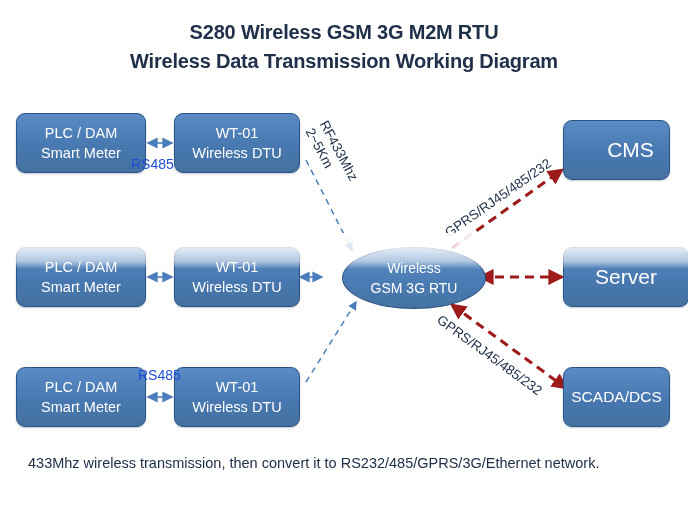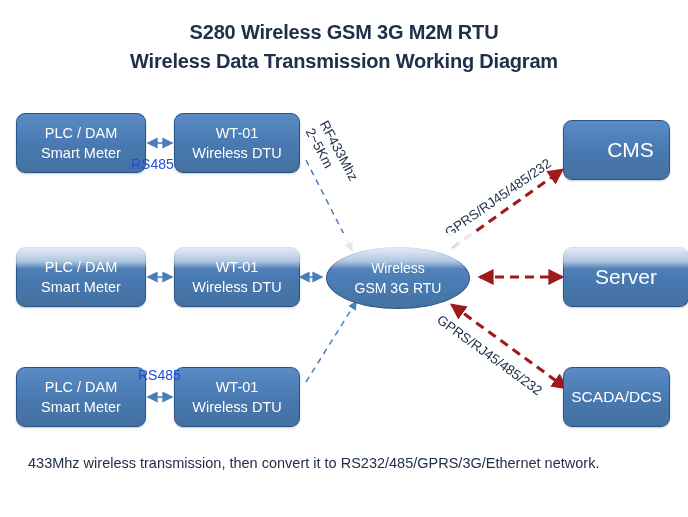--- a/index.html
+++ b/index.html
@@ -193,21 +193,21 @@
   <div class="node" style="left:174px; top:247px; width:126px; height:60px;">
     <span class="ln">WT-01</span>
     <span class="ln">Wireless  DTU</span>
   </div>
 
   <div class="node" style="left:174px; top:367px; width:126px; height:60px;">
     <span class="ln">WT-01</span>
     <span class="ln">Wireless  DTU</span>
   </div>
 
-  <div class="ellipse-node" style="left:326px; top:247px; width:144px; height:62px;">
+  <div class="ellipse-node" style="left:342px; top:247px; width:144px; height:62px;">
     <span class="ln">Wireless</span>
     <span class="ln">GSM 3G RTU</span>
   </div>
 
   <div class="node big" style="left:563px; top:120px; width:107px; height:60px;padding-left:28px;">
     <span class="ln">CMS</span>
   </div>
 
   <div class="node big" style="left:563px; top:247px; width:126px; height:60px;">
     <span class="ln">Server</span>

